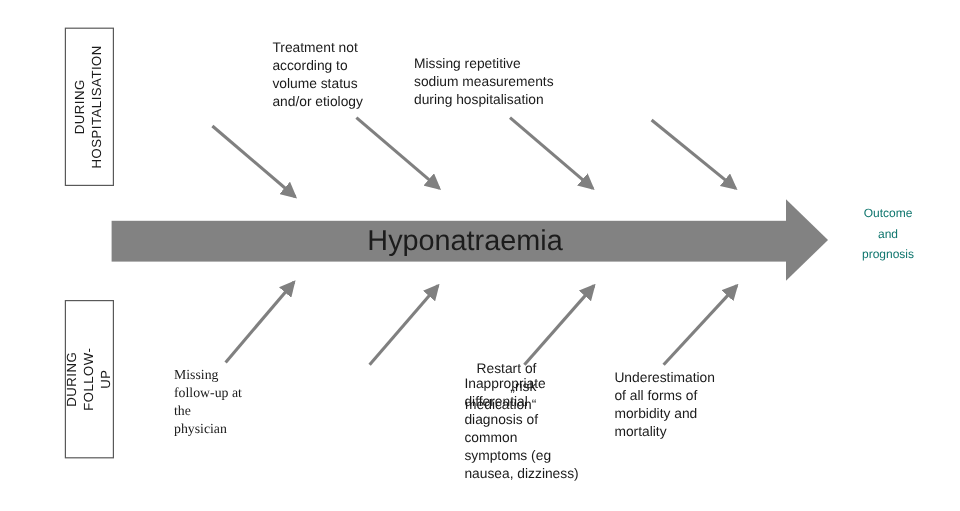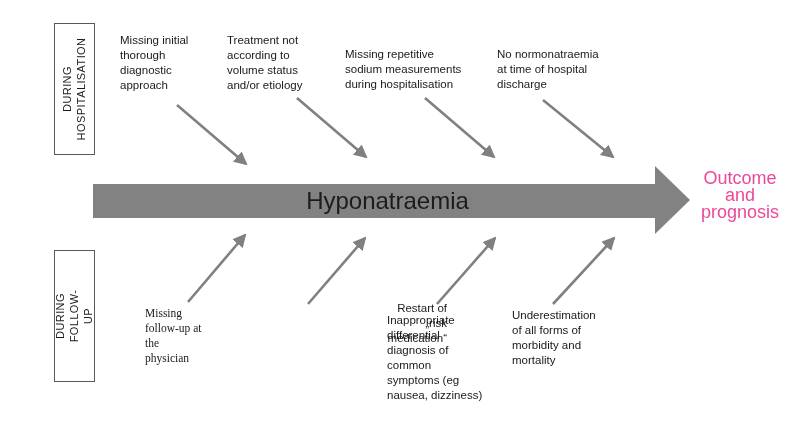--- a/index.html
+++ b/index.html
@@ -69,23 +69,23 @@
     font-size: 24px;
     color: #1c1c1c;
   }
 
   .outcome-label {
     position: absolute;
     left: 694px;
     top: 170px;
     width: 92px;
     text-align: center;
-    font-size: 18px;
+    font-size: 10px;
     line-height: 17px;
-    color: #ec4899;
+    color: #0f766e;
     white-space: pre-line;
   }
 
   
   .factor {
     position: absolute;
     font-size: 11.5px;
     line-height: 15px;
     color: #1a1a1a;
     white-space: pre-line;
@@ -123,34 +123,27 @@
   </div>
 
   <div class="flow-arrow-body"></div>
   <div class="flow-arrow-head"></div>
   <div class="central-label">Hyponatraemia</div>
 
   <div class="outcome-label">Outcome
 and
 prognosis</div>
 
-  <div class="factor f-t0">Missing initial
-thorough
-diagnostic
-approach</div>
   <div class="factor f-t2">Missing repetitive
 sodium measurements
 during hospitalisation</div>
   <div class="factor f-t1">Treatment not
 according to
 volume status
 and/or etiology</div>
-  <div class="factor f-t3">No normonatraemia
-at time of hospital
-discharge</div>
 
   <div class="factor f-b0">Missing
 follow-up at
 the
 physician</div>
   <div class="factor f-b1">Restart of
 „risk
 medication“</div>
   <div class="factor f-b3">Underestimation
 of all forms of

